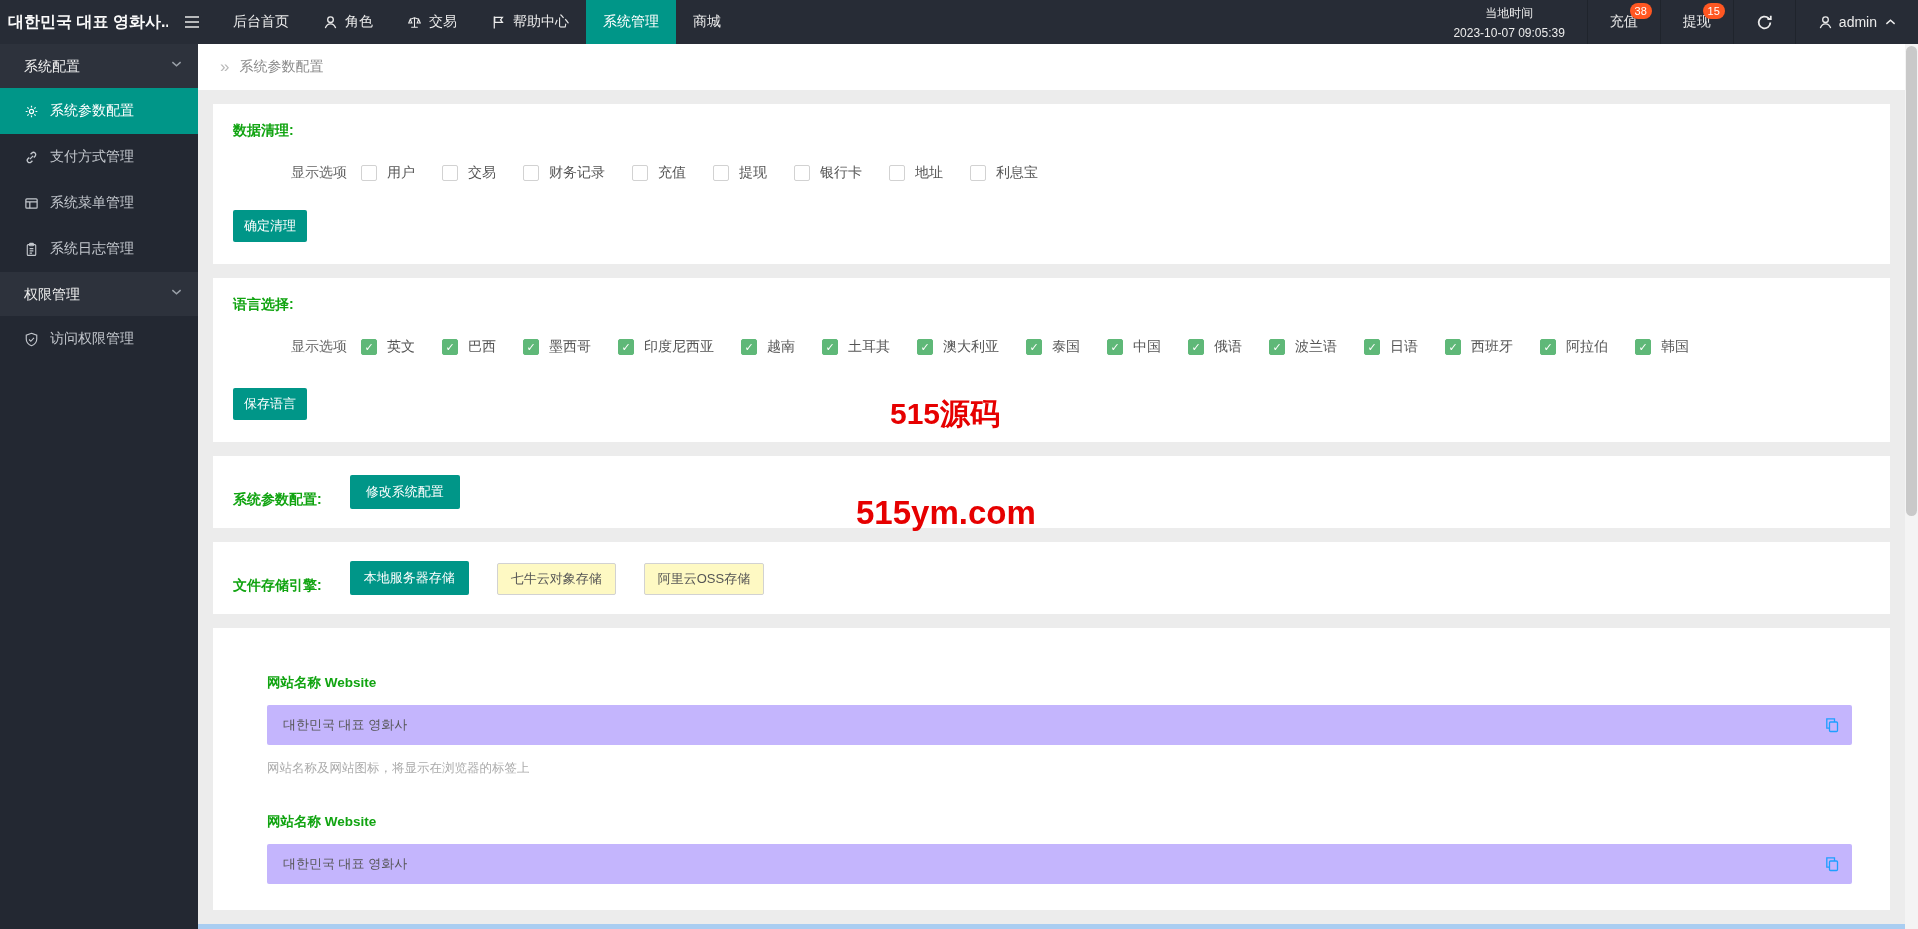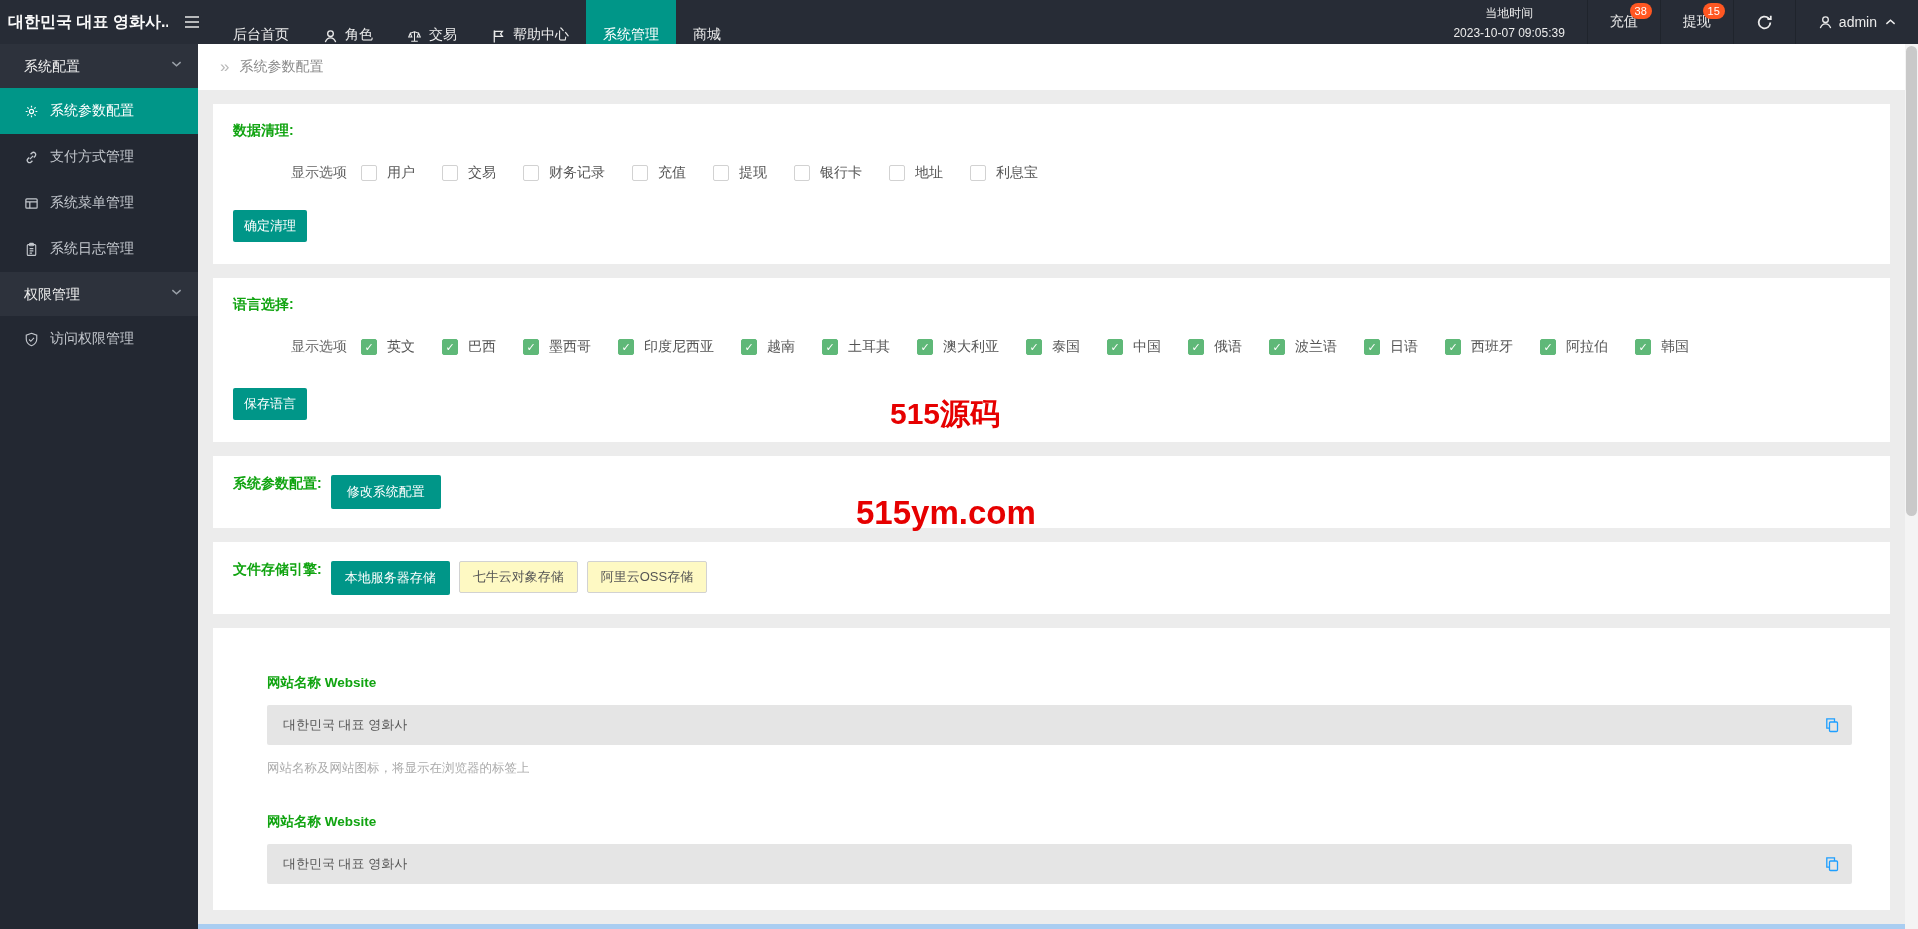--- a/index.html
+++ b/index.html
@@ -8,21 +8,21 @@
     font-family:"Liberation Sans","DejaVu Sans",sans-serif;
     background:#ececec; position:relative; color:#333;
   }
   svg { display:block; }
 
   
   .header { position:absolute; top:0; left:0; right:0; height:44px; background:#272c36; display:flex; align-items:stretch; z-index:20; }
   .logo { width:168px; padding:0 10px 0 8px; line-height:44px; font-size:16px; font-weight:bold; color:#fafafa; white-space:nowrap; overflow:hidden; }
   .hamburger { display:flex; align-items:center; padding:0 16px; color:#e8e8e8; cursor:pointer; }
   .nav { display:flex; }
-  .nav-item { display:flex; align-items:flex-end; gap:7px; padding:0 17px; font-size:14px; color:#ececec; cursor:pointer; }
+  .nav-item { display:flex; align-items:center; gap:7px; padding:0 17px; font-size:14px; color:#ececec; cursor:pointer; }
   .nav-item.active { background:#009688; color:#fff; }
   .nav-item svg { width:15px; height:15px; }
   .header-right { margin-left:auto; display:flex; align-items:stretch; }
   .time-block { display:flex; flex-direction:column; justify-content:center; gap:4px; text-align:center; padding:0 22px; font-size:12px; color:#ececec; }
   .hr-item { position:relative; display:flex; align-items:center; gap:6px; padding:0 22px; font-size:14px; color:#ececec; border-left:1px solid rgba(0,0,0,.18); cursor:pointer; }
   .badge { position:absolute; top:3px; right:8px; background:#ff5722; color:#fff; font-size:11px; line-height:16px; padding:0 5px; border-radius:9px; }
   .icon-btn svg { width:17px; height:17px; }
   .chev-up { margin-left:2px; }
 
   
@@ -50,26 +50,26 @@
   .cb-label { font-size:14px; color:#555; }
 
   .input-row { margin-left:128px; margin-top:12px; }
   .text-input { width:480px; height:36px; border:1px solid #e6e6e6; border-radius:2px; padding:0 12px; font-size:13px; color:#333; outline:none; font-family:inherit; }
   .text-input::placeholder { color:#c0c0c0; }
 
   .btn-row { margin-top:28px; }
   .btn { display:inline-flex; align-items:center; background:#009688; color:#fff; border:none; height:32px; padding:0 11px; font-size:13px; border-radius:2px; cursor:pointer; font-family:inherit; }
   .btn-outline { display:inline-flex; align-items:center; background:#fef9c3; color:#555; border:1px solid #d2d2d2; height:32px; padding:0 13px; font-size:13px; border-radius:2px; cursor:pointer; font-family:inherit; }
 
-  .inline-card { display:flex; align-items:flex-start; gap:9px; padding:19px 20px; }
+  .inline-card { display:flex; align-items:flex-end; gap:28px; padding:19px 20px; }
   .inline-label { color:#11a411; font-weight:bold; font-size:14px; }
 
   .site-card { padding:46px 38px 26px 54px; }
   .field-label { color:#11a411; font-weight:bold; font-size:13.5px; }
-  .field-input { position:relative; margin-top:13px; background:#e5e5e5; height:40px; display:flex; align-items:center; padding:0 8px 0 16px; font-size:13px; color:#555; border-radius:2px; }
+  .field-input { position:relative; margin-top:13px; background:#c4b5fd; height:40px; display:flex; align-items:center; padding:0 8px 0 16px; font-size:13px; color:#555; border-radius:2px; }
   .copy-icon { position:absolute; right:12px; top:12px; width:16px; height:16px; color:#1E9FFF; cursor:pointer; }
   .field-help { margin-top:15px; color:#ababab; font-size:12.5px; }
   .field-gap { margin-top:36px; }
 
   .watermark1 { position:absolute; left:692px; top:350px; font-size:30px; font-weight:bold; color:#e60000; z-index:5; pointer-events:none; }
   .watermark2 { position:absolute; left:658px; top:450px; font-size:33px; font-weight:bold; color:#e60000; z-index:5; pointer-events:none; }
 
   .bottom-strip { position:absolute; left:0; right:0; bottom:0; height:5px; background:#a9cdf1; }
 
   .scrollbar { position:absolute; right:0; top:44px; bottom:0; width:13px; background:#f4f4f4; z-index:30; }

